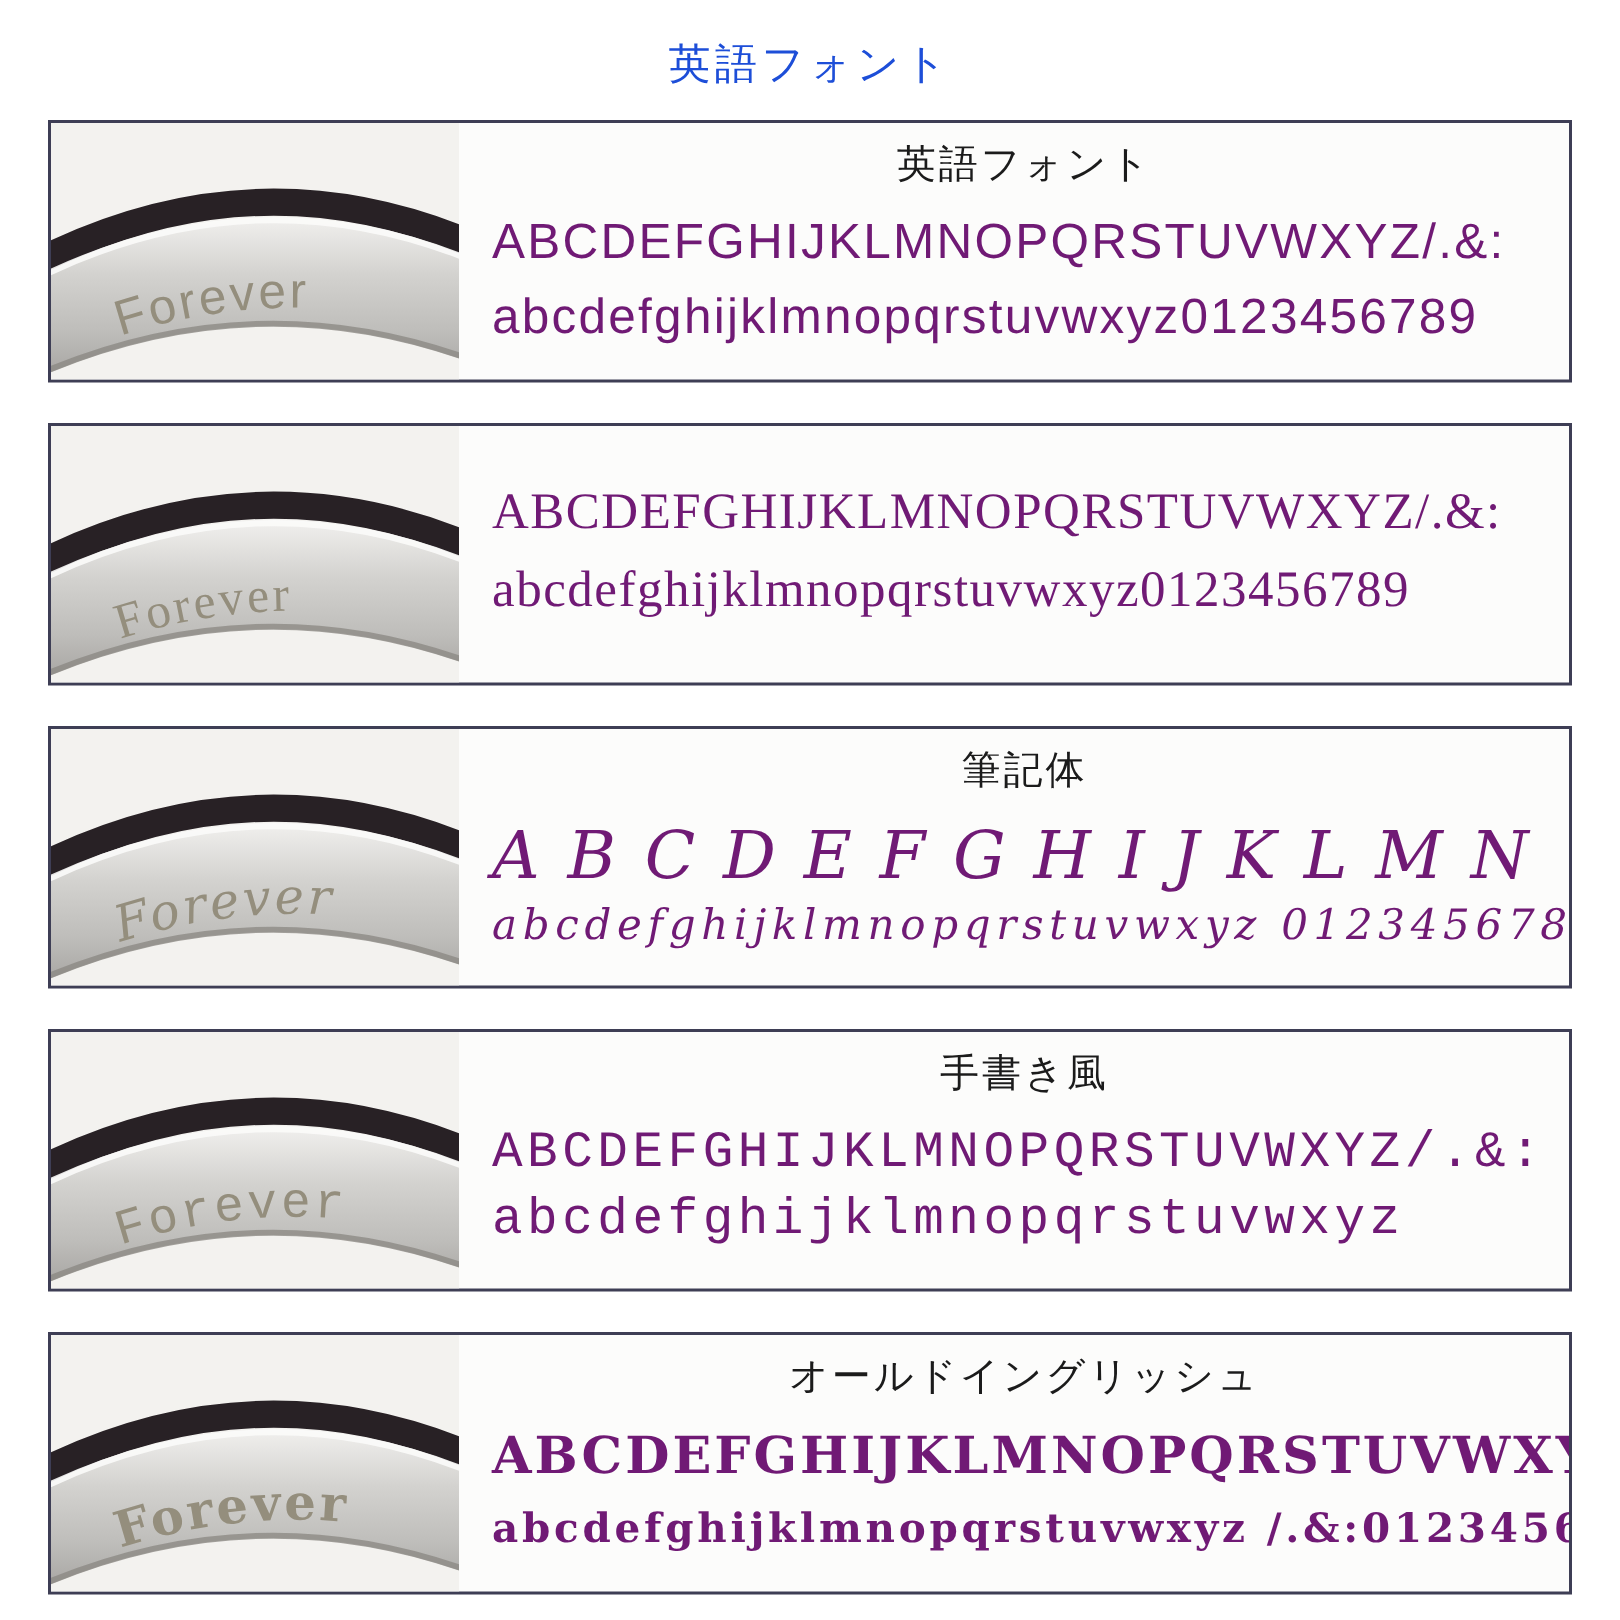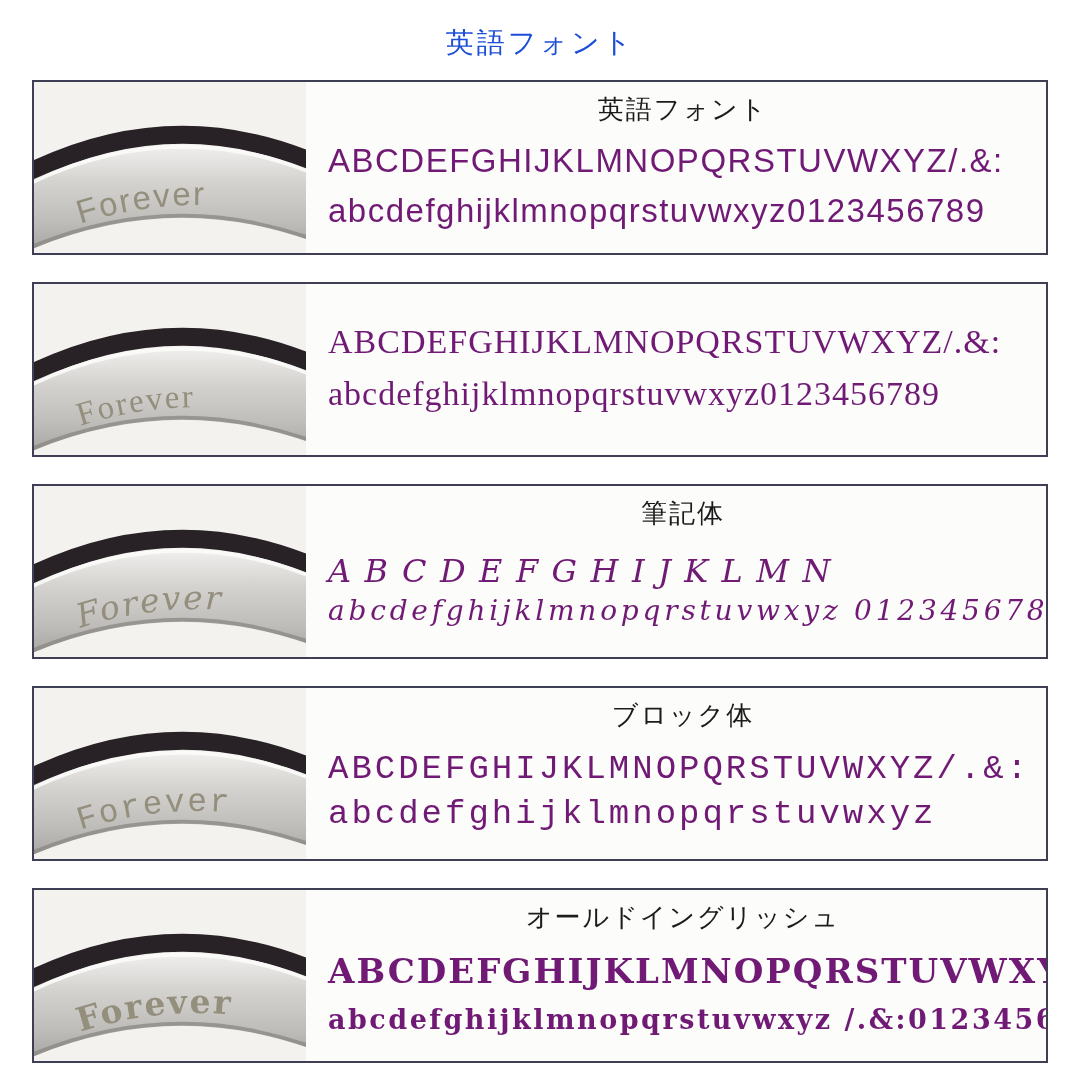--- a/index.html
+++ b/index.html
@@ -58,21 +58,21 @@
     justify-content:center;
     gap:14px;
   }
   .lines.lines-3 { gap:7px; }
   .sample-line { white-space:nowrap; color:#701a75; line-height:1.1; }
 
   
   .s-block  { font-family:"Liberation Sans", sans-serif; font-size:33px; letter-spacing:1.5px; font-weight:400; }
   .s-mincho { font-family:"Liberation Serif", serif; font-size:34px; letter-spacing:1px; }
   .s-script { font-family:"DejaVu Serif", serif; font-style:italic; }
-  .s-script.v-caps  { font-size:32px; letter-spacing:0.42em; }
+  .s-script.v-caps  { font-size:44px; letter-spacing:0.42em; }
   .s-script.v-lower { font-size:28px; letter-spacing:0.135em; }
   .s-hand   { font-family:"Liberation Mono", monospace; font-size:34px; letter-spacing:3px; }
   .s-olde   { font-family:"DejaVu Serif", serif; font-weight:bold; }
   .s-olde.v-caps  { font-size:34px; letter-spacing:2px; }
   .s-olde.v-lower { font-size:27px; letter-spacing:2.5px; }
 
   
   text.engrave { fill:#948e7d; }
   text.engrave.s-block  { font-family:"Liberation Sans", sans-serif; }
   text.engrave.s-mincho { font-family:"Liberation Serif", serif; }
@@ -191,21 +191,21 @@
     <path d="M -14,95 Q 136,17 286,83" fill="none" stroke="#282125" stroke-width="18"></path>
     <path d="M -14,106 Q 136,30 286,94" fill="none" stroke="#fbfbf9" stroke-width="4" opacity="0.9"></path>
     <path d="M -14,170 Q 136,103 286,160" fill="none" stroke="#8a8781" stroke-width="4" opacity="0.75"></path>
     <path id="engravePath3" d="M 24,150 Q 136,106 256,134" fill="none"></path>
     <text class="engrave s-hand" style="font-size:33px; letter-spacing:2px;">
       <textPath href="#engravePath3" xlink:href="#engravePath3" startOffset="10%">Forever</textPath>
     </text>
   </svg>
         </div>
     <div class="panel">
-      <div class="font-name">ブロック体</div>
+      <div class="font-name">手書き風</div>
       <div class="lines lines-3">
             <div class="sample-line s-hand">ABCDEFGHIJKLMNOPQRSTUVWXYZ/.&amp;:</div>
             <div class="sample-line s-hand">abcdefghijklmnopqrstuvwxyz</div>
           </div>
     </div>
   </div>
       <div class="card">
     <div class="photo">
   <svg viewBox="0 0 272 171" preserveAspectRatio="none">
     <defs>

